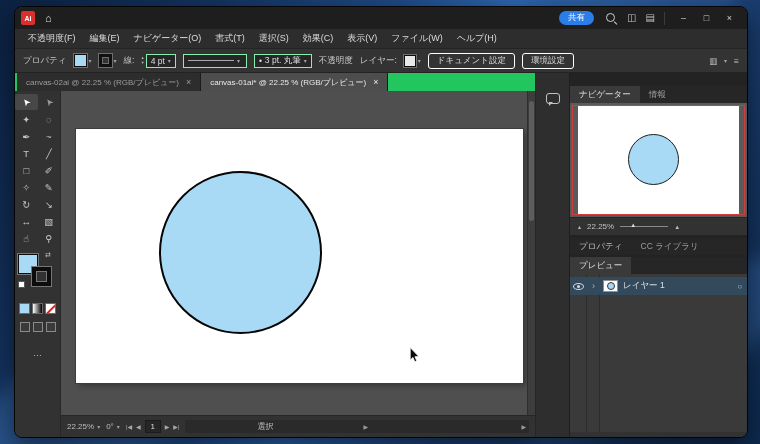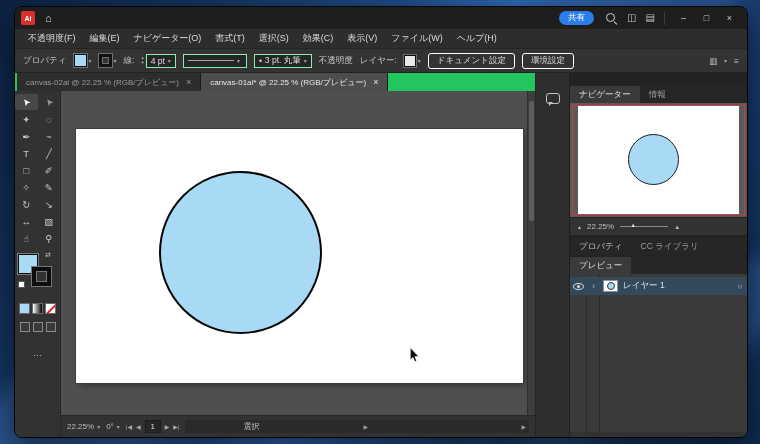--- a/index.html
+++ b/index.html
@@ -95,21 +95,21 @@
   .vthumb{position:absolute;left:1px;right:1px;top:10px;height:120px;background:#5d5d5d;border-radius:3px;}
 
   
   .statusbar{position:absolute;left:46px;top:408px;width:474px;bottom:0;background:#323232;border-top:1px solid #262626;
     display:flex;align-items:center;gap:6px;padding:0 6px;font-size:8px;color:#bdbdbd;}
   .sb-group{display:flex;align-items:center;gap:3px;}
   .sb-nav{display:flex;align-items:center;gap:4px;font-size:6px;color:#a8a8a8;}
   .sb-page{width:16px;height:13px;background:#262626;border:1px solid #1b1b1b;color:#ddd;font-size:8px;
     display:flex;align-items:center;justify-content:center;}
   .sb-track{flex:1;height:13px;background:#2a2a2a;border-radius:2px;position:relative;display:flex;align-items:center;}
-  .sb-status{position:absolute;left:58px;color:#c6c6c6;}
+  .sb-status{position:absolute;left:72px;color:#c6c6c6;}
   .sb-mid-arrow{position:absolute;left:178px;font-size:6px;color:#9a9a9a;}
   .sb-right-arrow{position:absolute;right:3px;font-size:6px;color:#9a9a9a;}
 
   
   .gutter{position:absolute;left:520px;top:66px;width:34px;bottom:0;background:#2e2e2e;border-left:1px solid #262626;}
   .comment{position:absolute;left:10px;top:20px;width:14px;height:11px;border:1.4px solid #c2c2c2;border-radius:3px;}
   .comment::after{content:"";position:absolute;left:2px;bottom:-3px;width:4px;height:4px;background:#c2c2c2;
     clip-path:polygon(0 0,100% 0,0 100%);}
 
   

